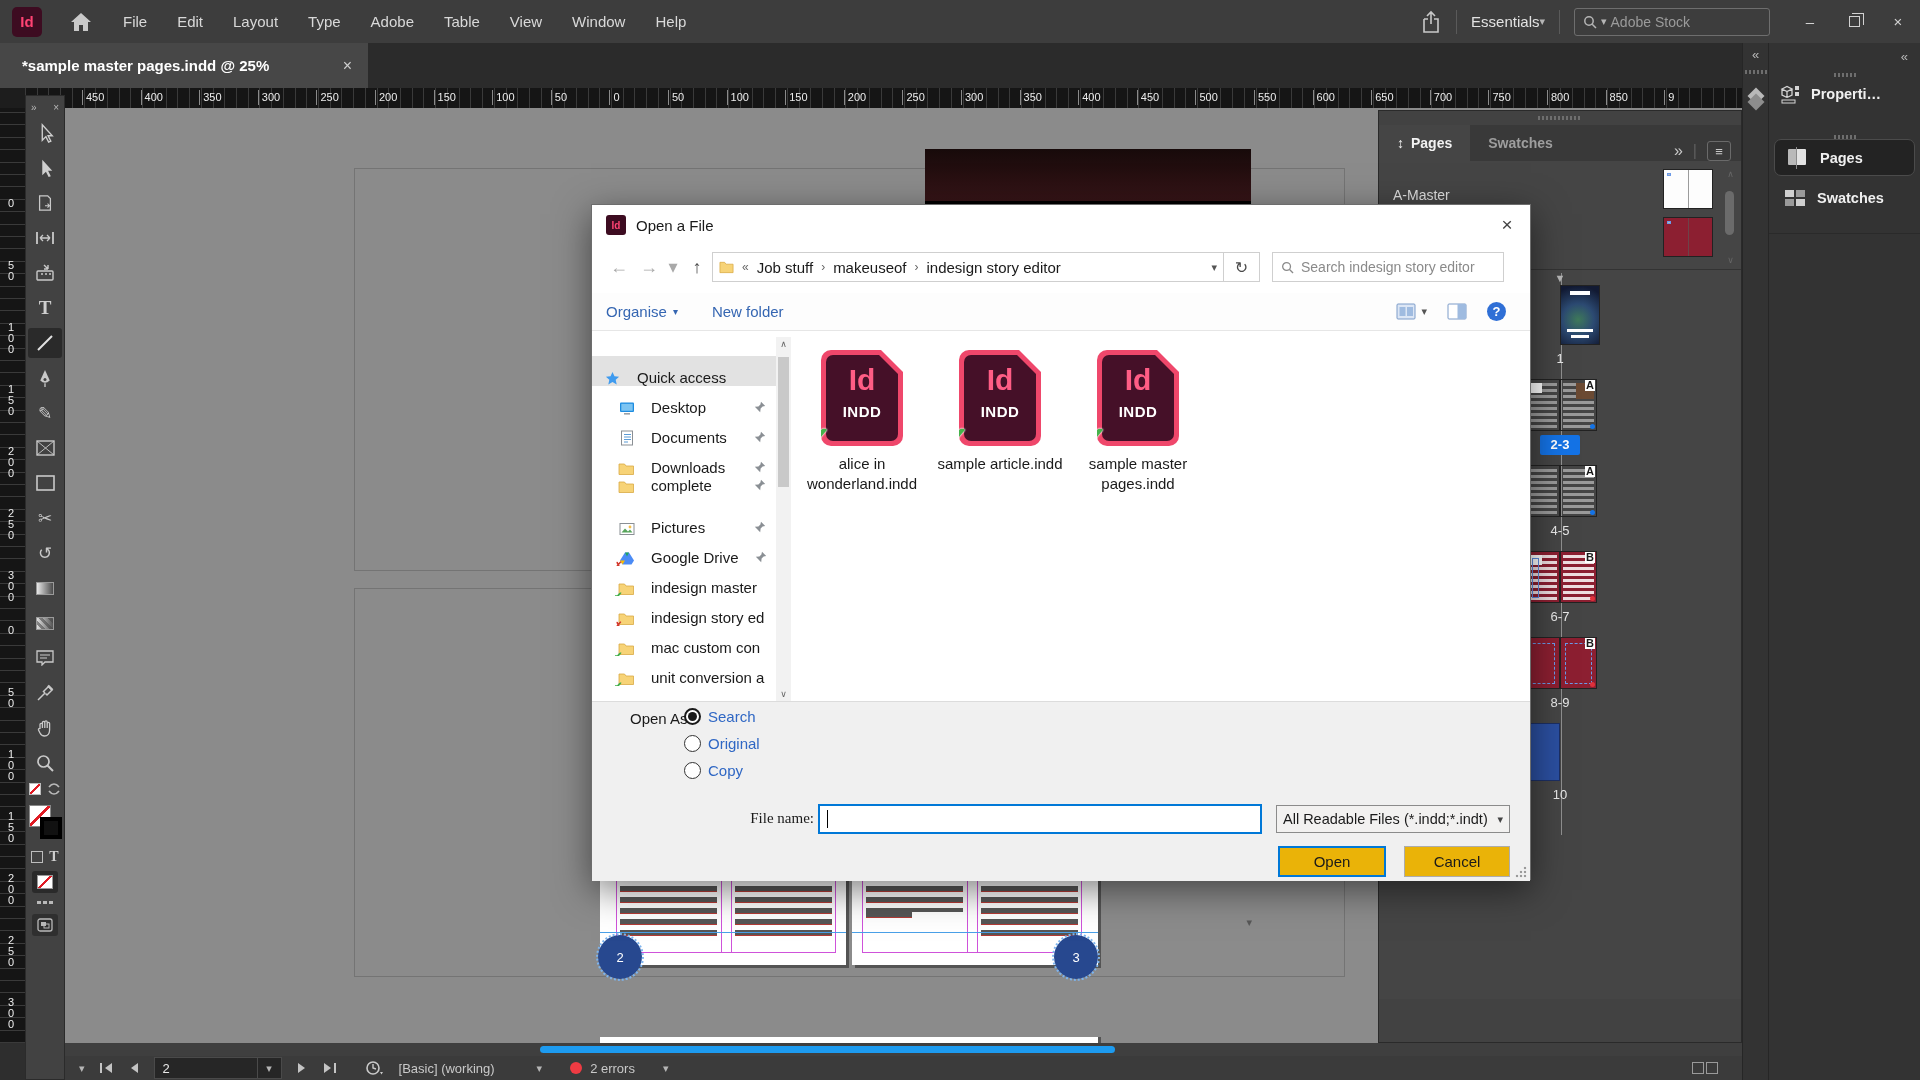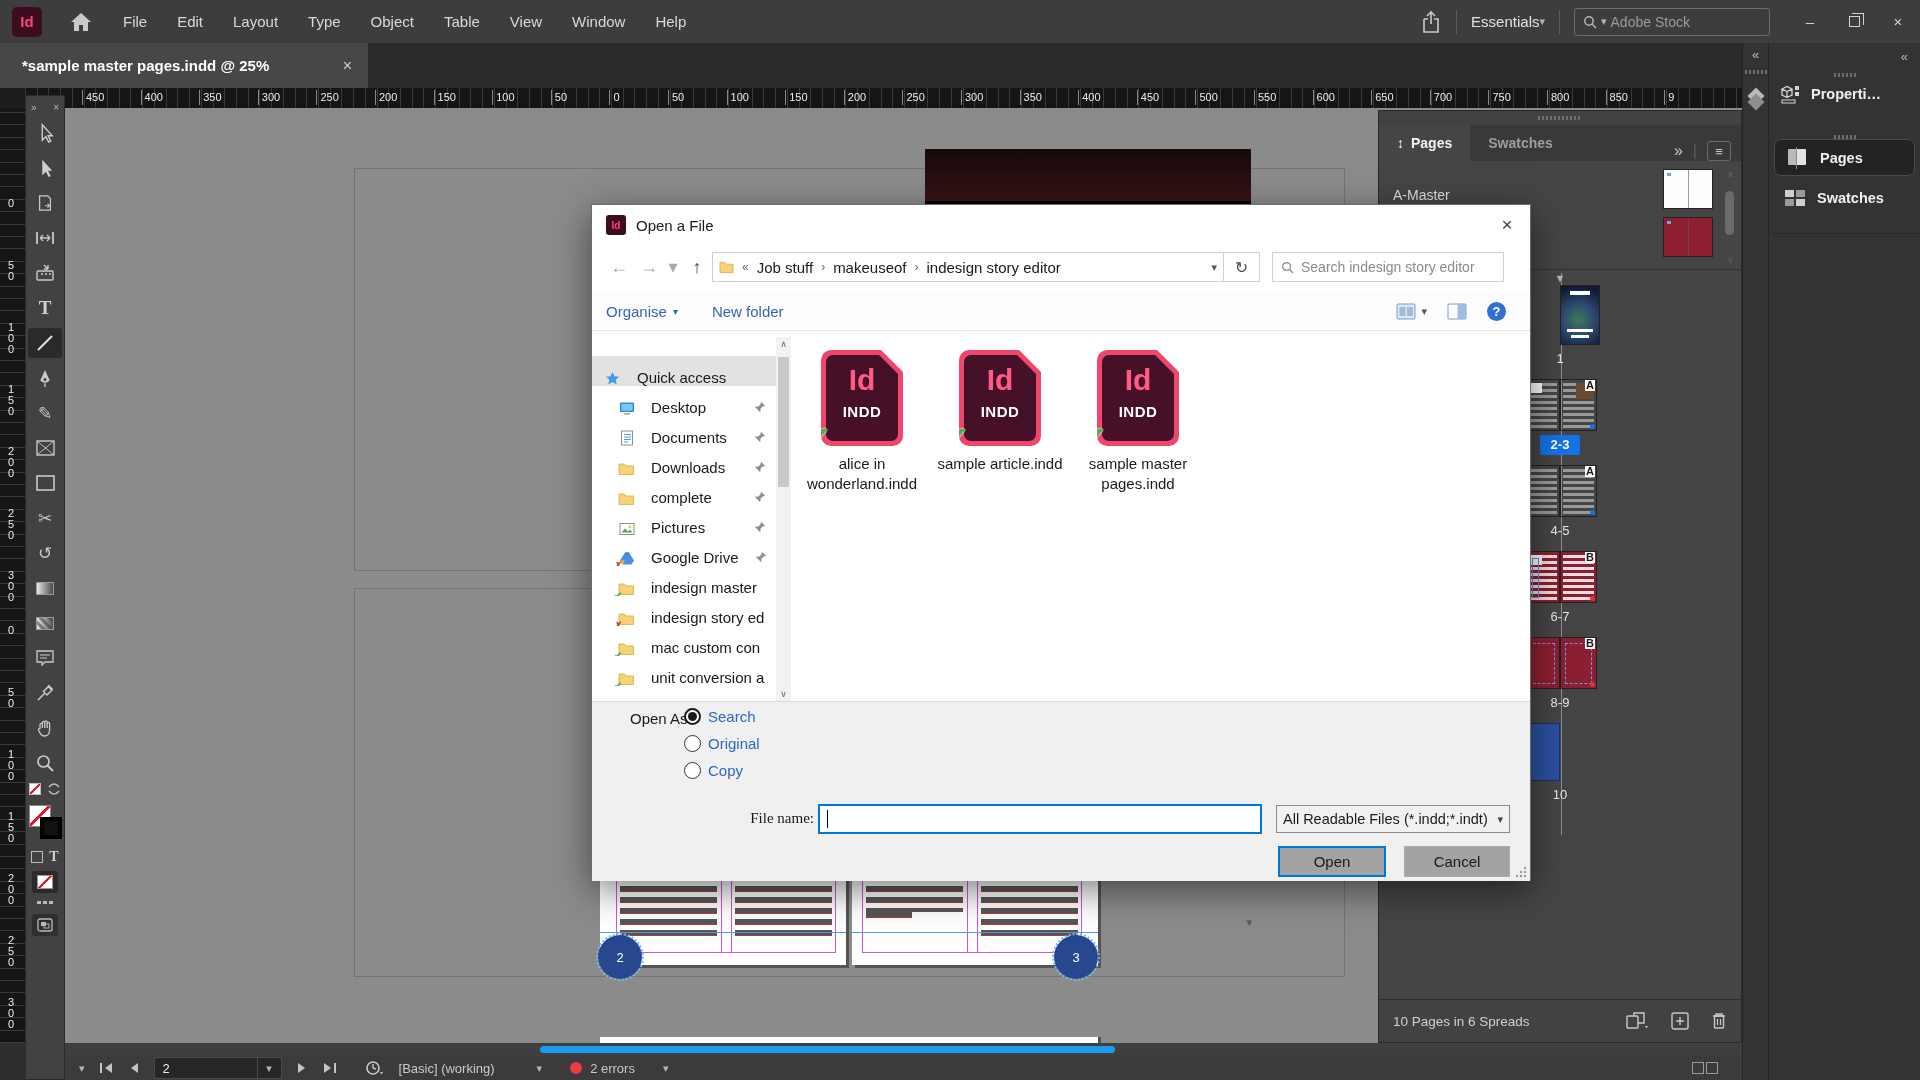--- a/index.html
+++ b/index.html
@@ -141,21 +141,21 @@
   .radio{width:17px;height:17px;border:1px solid #333;border-radius:50%;background:#fff;position:relative;flex:none;}
   .radio.sel{border:2px solid #1a1a1a;}
   .radio.sel:after{content:"";position:absolute;inset:2px;background:#1a1a1a;border-radius:50%;}
   .radio-label{color:#2f67c4;}
   #fn-label{position:absolute;left:148px;top:108px;width:74px;text-align:right;font-family:Liberation Serif, serif;}
   #fn-input{position:absolute;left:226px;top:102px;width:444px;height:30px;background:#fff;border:2px solid #0078d7;display:flex;align-items:center;}
   #fn-caret{width:1px;height:18px;background:#000;margin-left:7px;}
   #fn-dd{position:absolute;right:6px;color:#555;font-size:11px;top:110px;}
   #filter-box{position:absolute;left:684px;top:103px;width:234px;height:28px;background:#f2f1f0;border:1px solid #8b8b8b;display:flex;align-items:center;padding:0 6px;font-size:14.5px;white-space:nowrap;overflow:hidden;}
   #filter-box .dd{margin-left:auto;font-size:11px;color:#444;}
-  .dlg-btn{position:absolute;top:144px;height:31px;background:#a3a3a3;display:flex;align-items:center;justify-content:center;font-size:15px;color:#1a1a1a;}
+  .dlg-btn{position:absolute;top:144px;height:31px;background:#eab308;display:flex;align-items:center;justify-content:center;font-size:15px;color:#1a1a1a;}
   #open-btn{left:686px;width:108px;border:2px solid #0078d7;}
   #cancel-btn{left:812px;width:106px;border:1px solid #acacac;}
   #grip{position:absolute;right:3px;bottom:3px;width:12px;height:12px;
     background:radial-gradient(circle at 2px 10px,#9a9a9a 1.3px,transparent 1.6px),radial-gradient(circle at 6px 10px,#9a9a9a 1.3px,transparent 1.6px),radial-gradient(circle at 10px 10px,#9a9a9a 1.3px,transparent 1.6px),radial-gradient(circle at 6px 6px,#9a9a9a 1.3px,transparent 1.6px),radial-gradient(circle at 10px 6px,#9a9a9a 1.3px,transparent 1.6px),radial-gradient(circle at 10px 2px,#9a9a9a 1.3px,transparent 1.6px);}
 
   
   #pages-panel{left:1378px;top:110px;width:364px;height:933px;background:#424242;border:1px solid #2a2a2a;z-index:10;}
   #pp-dots{position:absolute;left:50%;top:5px;transform:translateX(-50%);width:44px;height:4px;
     background:repeating-linear-gradient(90deg,#6e6e6e 0 2px,transparent 2px 4px);}
   #pp-tabs{position:absolute;left:0;top:14px;width:100%;height:36px;background:#393939;display:flex;align-items:flex-end;}
@@ -223,21 +223,21 @@
     <div id="home-btn">
       <svg width="22" height="20" viewBox="0 0 22 20">
           <path d="M11 1 L21 10 H18 V19 H13 V13 H9 V19 H4 V10 H1 Z" fill="#c9c9c9"></path>
         </svg>
     </div>
     <div id="menubar">
         <div class="menu-item">File</div>
         <div class="menu-item">Edit</div>
         <div class="menu-item">Layout</div>
         <div class="menu-item">Type</div>
-        <div class="menu-item">Object</div>
+        <div class="menu-item">Adobe</div>
         <div class="menu-item">Table</div>
         <div class="menu-item">View</div>
         <div class="menu-item">Window</div>
         <div class="menu-item">Help</div>
       </div>
     <div id="topbar-right">
       <svg width="22" height="24" viewBox="0 0 22 24">
           <path d="M4 9 H8 M14 9 H18 V22 H4 V9" fill="none" stroke="#c9c9c9" stroke-width="1.6"></path>
           <path d="M11 14 V2 M7 6 L11 2 L15 6" fill="none" stroke="#c9c9c9" stroke-width="1.6"></path>
         </svg>
@@ -659,39 +659,20 @@
             <span class="sp-label">8-9</span>
           </div>
           <div class="spread">
             <div class="thumb" style="transform:translateX(-21px);">
               <span id="pg10"></span>
             </div>
             <span class="sp-label">10</span>
           </div>
         </div>
     </div>
-    <div id="pp-footer">
-      <span class="txt">10 Pages in 6 Spreads</span>
-      <span class="icons">
-        <svg width="24" height="18" viewBox="0 0 24 18">
-            <rect x="2" y="4" width="11" height="12" rx="1" fill="none" stroke="#c9c9c9" stroke-width="1.4"></rect>
-            <path d="M9 4 V1 H19 V11 H13" fill="none" stroke="#c9c9c9" stroke-width="1.4"></path>
-            <path d="M20 14 l3 0 l-1.5 2.5 Z" fill="#c9c9c9"></path>
-          </svg>
-        <svg width="18" height="18" viewBox="0 0 18 18">
-            <rect x="1" y="1" width="16" height="16" rx="2" fill="none" stroke="#c9c9c9" stroke-width="1.4"></rect>
-            <path d="M9 5 V13 M5 9 H13" stroke="#c9c9c9" stroke-width="1.4"></path>
-          </svg>
-        <svg width="16" height="18" viewBox="0 0 16 18">
-            <path d="M2 4 H14 M5 4 V2 H11 V4" fill="none" stroke="#c9c9c9" stroke-width="1.4"></path>
-            <rect x="3.5" y="4" width="9" height="12" rx="1" fill="none" stroke="#c9c9c9" stroke-width="1.4"></rect>
-            <path d="M6.5 7 V13 M9.5 7 V13" stroke="#c9c9c9" stroke-width="1.2"></path>
-          </svg>
-      </span>
-    </div>
   </div>
 
   <div id="dock-strip" class="abs">
     <span class="collapse">«</span>
     <span class="dots-h"></span>
     <span id="layers-icon">
         <i class="a"></i>
         <i class="b"></i>
       </span>
   </div>
@@ -827,21 +808,21 @@
             <span class="ic">
               <svg width="17" height="14" viewBox="0 0 17 14">
                 <path d="M1 2 h5.5 l1.5 2 h7.5 v8.5 h-14.5 z" fill="#f7d377" stroke="#d9a944" stroke-width=".8"></path>
               </svg>
             </span>
             <span>Downloads</span>
             <span class="pin"><svg width="12" height="12" viewBox="0 0 12 12">
                 <path d="M7 0.8 L11.2 5 L8.6 5.6 L6.6 7.6 L6.2 11.2 L0.8 5.8 L4.4 5.4 L6.4 3.4 Z" fill="#8a8f94"></path>
               </svg></span>
           </div>
-          <div class="qa-row" style="top: 144px; padding-left: 26px;">
+          <div class="qa-row" style="top: 132px; padding-left: 26px;">
             <span class="ic">
               <svg width="17" height="14" viewBox="0 0 17 14">
                 <path d="M1 2 h5.5 l1.5 2 h7.5 v8.5 h-14.5 z" fill="#f7d377" stroke="#d9a944" stroke-width=".8"></path>
               </svg>
             </span>
             <span>complete</span>
             <span class="pin"><svg width="12" height="12" viewBox="0 0 12 12">
                 <path d="M7 0.8 L11.2 5 L8.6 5.6 L6.6 7.6 L6.2 11.2 L0.8 5.8 L4.4 5.4 L6.4 3.4 Z" fill="#8a8f94"></path>
               </svg></span>
           </div>

